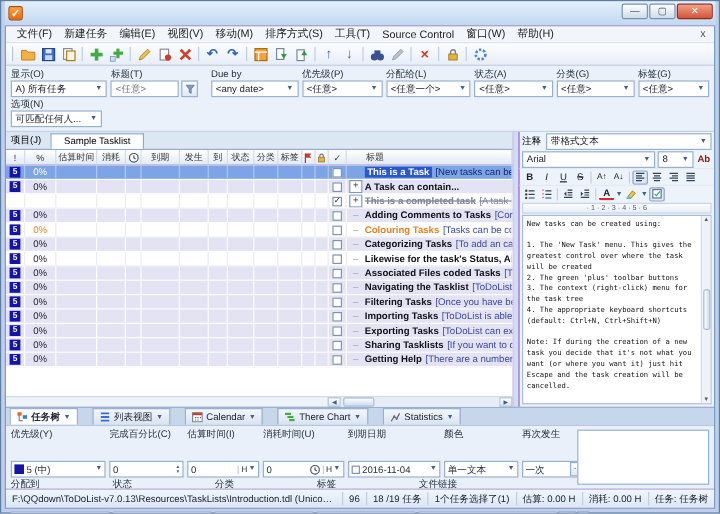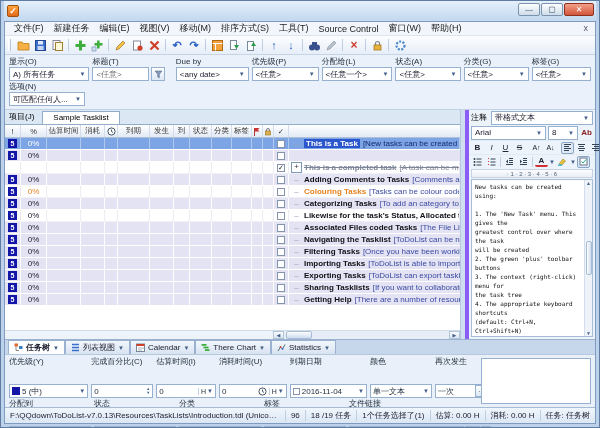--- a/index.html
+++ b/index.html
@@ -33,21 +33,21 @@
   .fgroup{display:flex;flex-direction:column;gap:1px}
   .flabel{height:9px;line-height:9px;white-space:nowrap}
   .combo{height:14px;background:#fff;border:1px solid #96b0cf;display:flex;align-items:center;justify-content:space-between;padding:0 3px;font-size:8px;color:#223;white-space:nowrap;overflow:hidden}
   .ftitle{display:flex;gap:2px}
   .finput{width:57px;height:14px;border:1px solid #96b0cf;font-size:8px;padding:0 3px;color:#333;font-family:"Liberation Sans",sans-serif}
   .sqbtn{width:14px;height:14px;border:1px solid #96b0cf;background:linear-gradient(#fff,#dde8f4);display:flex;align-items:center;justify-content:center}
   
   .mainsplit{flex:1;display:flex;min-height:0}
   .leftcol{flex:1;display:flex;flex-direction:column;min-width:0;border-right:1px solid #b4c8e0}
   .vsplit{width:4px;background:#cfdff0}
-  .rightcol{width:130px;display:flex;flex-direction:column;background:#edf3fb;border-left:4px solid #8b5cf6}
+  .rightcol{width:163px;display:flex;flex-direction:column;background:#edf3fb;border-left:1px solid #8b5cf6}
   
   .projrow{height:15px;display:flex;align-items:flex-end;background:#dce7f4;padding-left:4px;font-size:8px;border-bottom:1px solid #94accc;gap:8px}
   .projlabel{padding-bottom:2px}
   .projtab{height:13px;background:#fff;border:1px solid #94accc;border-bottom:none;padding:0 10px;line-height:12px}
   
   .colheader{height:13px;display:flex;background:linear-gradient(#ffffff,#e2eaf5);border-bottom:1px solid #aebfd6;font-size:7.5px;color:#333}
   .hc{display:flex;align-items:center;justify-content:center;border-right:1px solid #d2dcea;overflow:hidden;white-space:nowrap}
   .c-prio{width:16px}.c-pct{width:26px}.c-est{width:34px}.c-used{width:24px}.c-clk{width:13px}.c-due{width:32px}.c-start{width:24px}.c-to{width:16px}.c-status{width:22px}.c-cat{width:20px}.c-tag{width:20px}.c-flag{width:11px}.c-lock{width:11px}.c-check{width:15px}.c-title{flex:1;justify-content:flex-start}
   
   .rows{background:#fff}
@@ -89,21 +89,21 @@
   .fmtrow{height:14px;display:flex;align-items:center;gap:1px;padding:0 2px;border-top:1px solid #e2eaf4}
   .fbtn{min-width:13px;height:12px;display:flex;align-items:center;justify-content:center;font-size:8px;color:#223;border-radius:2px}
   .fbtn.pressed{border:1px solid #8aa4c4;background:#dfe9f6}
   .fsep{width:1px;height:10px;background:#c2cfe0;margin:0 1px}
   .ruler{height:9px;margin:1px 2px;background:linear-gradient(#fbfcfe,#e8eef7);border:1px solid #c8d4e4;font-size:6px;color:#567;display:flex;align-items:center;justify-content:space-around;overflow:hidden}
   .cmt-text{flex:1;margin:0 2px 2px 2px;background:#fff;border:1px solid #a8bcd4;display:flex;min-height:0}
   .cmt-body{flex:1;padding:2px 1px 2px 3px;font-family:"DejaVu Sans Mono",monospace;font-size:6px;line-height:9px;color:#111;white-space:pre-wrap;overflow:hidden}
   .cmt-sb{width:8px;background:#eef3fa;border-left:1px solid #d4deec;display:flex;flex-direction:column;justify-content:space-between;align-items:center;font-size:5px;color:#44608a}
   .cmt-sb .thumb{width:6px;height:34px;background:linear-gradient(90deg,#fdfeff,#cddcef);border:1px solid #a8bcd4;border-radius:2px}
   
-  .viewtabs{height:15px;background:#c6d7eb;display:flex;align-items:flex-end;padding-left:3px;gap:0;border-top:1px solid #9ab2d0}
+  .viewtabs{height:15px;background:#c6d7eb;display:flex;align-items:flex-end;padding-left:3px;gap:12px;border-top:1px solid #9ab2d0}
   .vtab{height:14px;display:flex;align-items:center;gap:3px;padding:0 5px;font-size:8px;color:#223;background:linear-gradient(#f2f7fc,#d8e3f1);border:1px solid #9ab2d0;border-bottom:none}
   .vtab.active{background:#fff;font-weight:bold}
   
   .editpanel{height:53px;background:#e9f0f9;border-top:1px solid #b6c8dd;padding:2px 4px;font-size:8px;color:#24313f;position:relative}
   .erow{display:flex;gap:3px;margin-bottom:1px;width:482px}
   .egroup{display:flex;flex-direction:column;gap:18px}
   .efield{height:14px;background:#fff;border:1px solid #96b0cf;display:flex;align-items:center;padding:0 2px;gap:2px;font-size:8px;white-space:nowrap;overflow:hidden}
   .efield .val{flex:1;overflow:hidden}
   .gray .val{color:#9aa4b2}
   .unit{border-left:1px solid #c2cfe0;padding-left:2px;display:flex;align-items:center;gap:1px;font-size:7px}
@@ -374,20 +374,21 @@
             </span>
           <span class="hc c-lock">
               <svg width="8" height="9">
                 <path d="M2.5 4V3a1.5 1.5 0 013 0v1" fill="none" stroke="#778"></path>
                 <rect x="1.5" y="4" width="5" height="4" fill="#dcb34c" stroke="#96731c" stroke-width=".6"></rect>
               </svg>
             </span>
           <span class="hc c-check">
               <span>✓</span>
             </span>
+          <span class="hc c-title" style="padding-left:16px">标题</span>
         </div>
         <div class="rows">
 
             <div class="row sel">
               <span class="cell c-prio">
                 <span class="prio">5</span>
               </span>
               <span class="cell c-pct pct">0%</span>
               <span class="cell c-est"></span>
               <span class="cell c-used"></span>
@@ -421,20 +422,25 @@
               <span class="cell c-due"></span>
               <span class="cell c-start"></span>
               <span class="cell c-to"></span>
               <span class="cell c-status"></span>
               <span class="cell c-cat"></span>
               <span class="cell c-tag"></span>
               <span class="cell c-flag"></span>
               <span class="cell c-lock"></span>
               <span class="cell c-check">
                 <span class="cb"></span>
+              </span>
+              <span class="cell c-title">
+                <span class="gutter"></span>
+                <span class="t-title">A Task can contain...</span>
+                <span class="t-desc"></span>
               </span>
             </div>
 
             <div class="row white done plus checked">
               <span class="cell c-prio">
                 <span class="prio"></span>
               </span>
               <span class="cell c-pct pct"></span>
               <span class="cell c-est"></span>
               <span class="cell c-used"></span>

